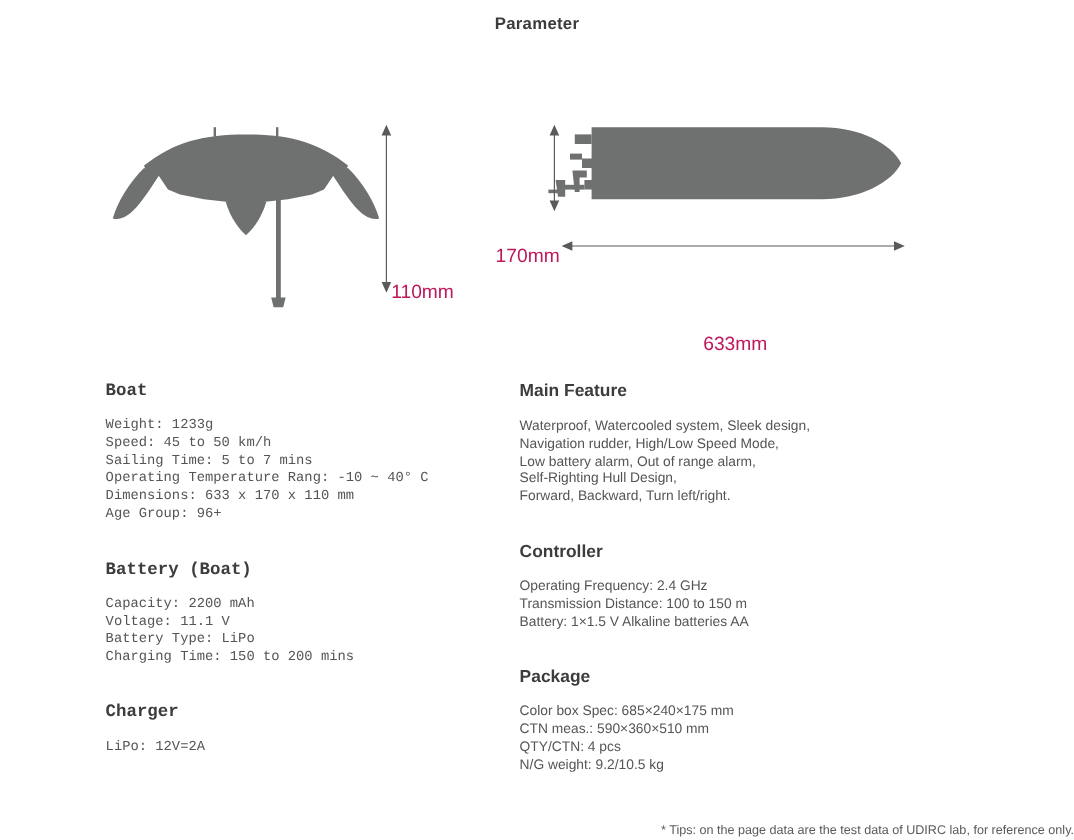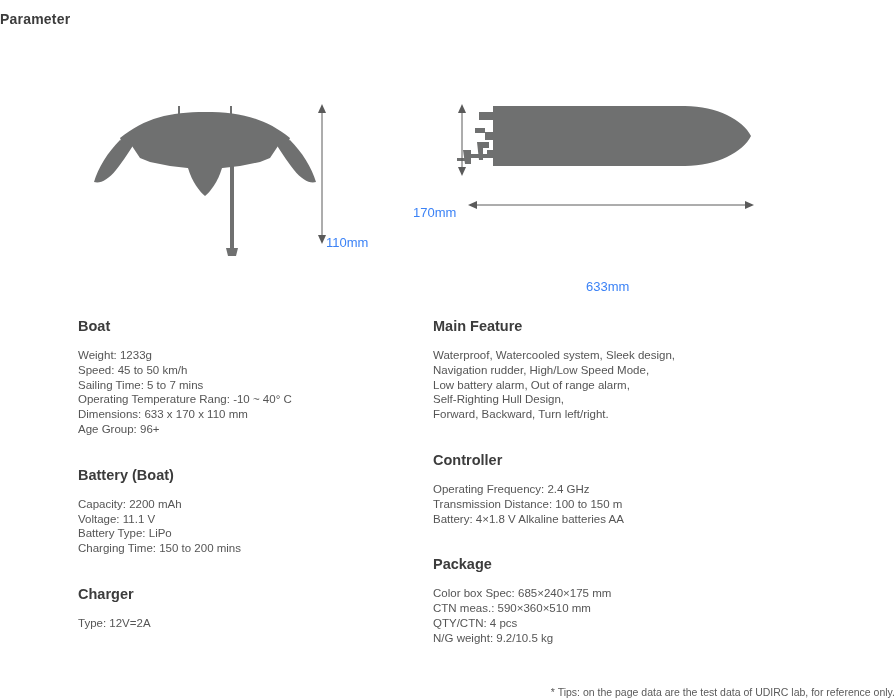--- a/index.html
+++ b/index.html
@@ -18,21 +18,21 @@
   .page {
     position: relative;
     width: 895px;
     height: 700px;
   }
   .page-title {
     position: absolute;
     top: 11px;
     left: 0;
     width: 895px;
-    text-align: left;
+    text-align: center;
     font-size: 14px;
     font-weight: bold;
     color: #3c3c3c;
     letter-spacing: 0.2px;
   }
 
   
   .diagram-area {
     position: absolute;
     top: 70px;
@@ -45,34 +45,35 @@
     left: 90px;
     top: 30px;
   }
   .boat-side {
     position: absolute;
     left: 455px;
     top: 28px;
   }
   .dim-label {
     position: absolute;
-    font-size: 13px;
-    color: #3b82f6;
+    font-size: 16px;
+    color: #be185d;
     white-space: nowrap;
   }
   .dim-110 { left: 326px; top: 165px; }
   .dim-170 { left: 413px; top: 135px; }
   .dim-633 { left: 586px; top: 209px; }
 
   
   .col-left {
     position: absolute;
-    left: 78px;
+    left: 88px;
     top: 318px;
     width: 340px;
+    font-family: Liberation Mono, monospace;
   }
   .col-right {
     position: absolute;
     left: 433px;
     top: 318px;
     width: 400px;
   }
   .sec-title {
     font-size: 14.5px;
     font-weight: bold;
@@ -192,41 +193,41 @@
     <div class="sec-block">
       <div class="sec-title">Battery (Boat)</div>
       <div class="sec-line">Capacity: 2200 mAh</div>
       <div class="sec-line">Voltage: 11.1 V</div>
       <div class="sec-line">Battery Type: LiPo</div>
       <div class="sec-line">Charging Time: 150 to 200 mins</div>
     </div>
 
     <div class="sec-block">
       <div class="sec-title">Charger</div>
-      <div class="sec-line">Type:  12V=2A</div>
+      <div class="sec-line">LiPo:  12V=2A</div>
     </div>
 
   </div>
 
   <div class="col-right">
 
     <div class="sec-block">
       <div class="sec-title">Main Feature</div>
       <div class="sec-line">Waterproof, Watercooled system, Sleek design,</div>
       <div class="sec-line">Navigation rudder, High/Low Speed Mode,</div>
       <div class="sec-line">Low battery alarm, Out of range alarm,</div>
       <div class="sec-line">Self-Righting Hull Design,</div>
       <div class="sec-line">Forward, Backward, Turn left/right.</div>
     </div>
 
     <div class="sec-block">
       <div class="sec-title">Controller</div>
       <div class="sec-line">Operating Frequency: 2.4 GHz</div>
       <div class="sec-line">Transmission Distance: 100 to 150 m</div>
-      <div class="sec-line">Battery: 4×1.8 V Alkaline batteries AA</div>
+      <div class="sec-line">Battery: 1×1.5 V Alkaline batteries AA</div>
     </div>
 
     <div class="sec-block">
       <div class="sec-title">Package</div>
       <div class="sec-line">Color box Spec: 685×240×175 mm</div>
       <div class="sec-line">CTN meas.: 590×360×510 mm</div>
       <div class="sec-line">QTY/CTN: 4 pcs</div>
       <div class="sec-line">N/G weight: 9.2/10.5 kg</div>
     </div>
 

